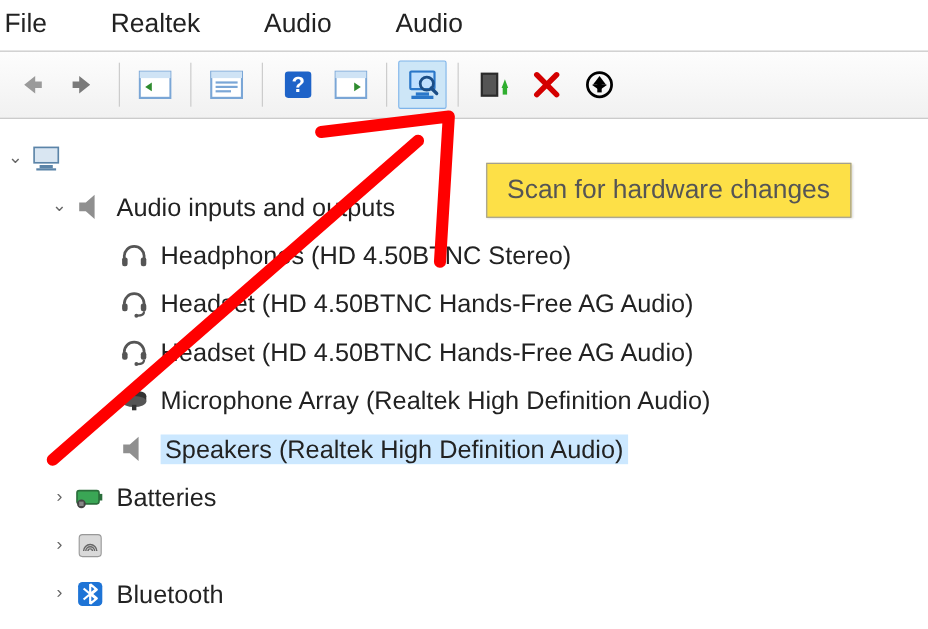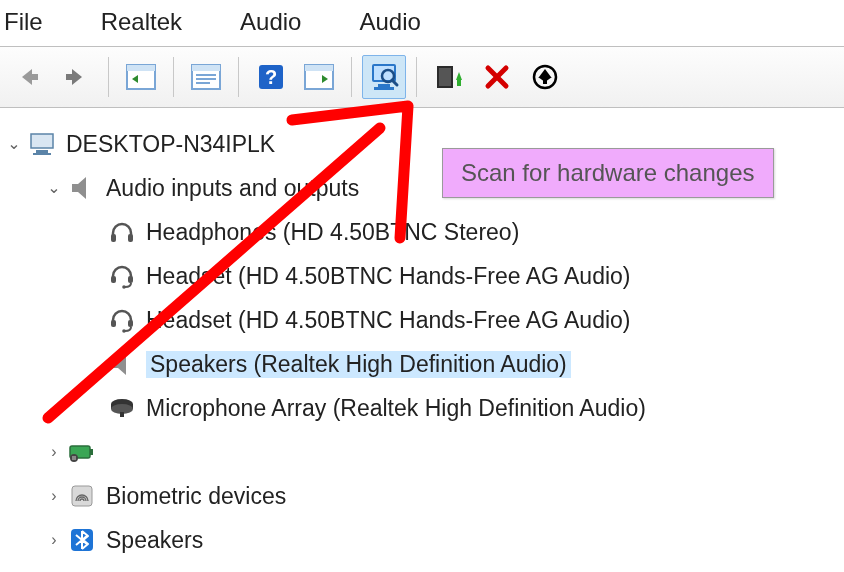--- a/index.html
+++ b/index.html
@@ -81,21 +81,21 @@
     flex-shrink: 0;
   }
   .row.sel .lbl {
     background: #cce8ff;
     padding: 2px 4px;
     border-radius: 0;
   }
   
   .tooltip {
     position: absolute;
-    background: #f0abfc;
+    background: #fde047;
     border: 1px solid #9a9a9a;
     padding: 10px 18px;
     font-size: 24px;
     color: #555;
     box-shadow: 1px 1px 2px rgba(0,0,0,0.15);
   }
   
   .overlay {
     position: absolute;
     left: 0; top: 0;
@@ -196,21 +196,20 @@
 
   <div class="row" style="padding-left:4px">
     <span class="exp">⌄</span>
     <span class="ico">
       <svg width="28" height="28" viewBox="0 0 28 28">
           <rect x="3" y="4" width="22" height="14" fill="#d9e6f2" stroke="#5b84a8" stroke-width="1.5"></rect>
           <rect x="8" y="20" width="12" height="3" fill="#5b84a8"></rect>
           <rect x="5" y="23" width="18" height="2" fill="#5b84a8"></rect>
         </svg>
     </span>
-    <span class="lbl">DESKTOP-N34IPLK</span>
   </div>
 
   <div class="row" style="padding-left:44px">
     <span class="exp">⌄</span>
     <span class="ico">
       <svg width="28" height="28" viewBox="0 0 28 28">
           <polygon points="4,10 10,10 18,3 18,25 10,18 4,18" fill="#8f8f8f"></polygon>
         </svg>
     </span>
     <span class="lbl">Audio inputs and outputs</span>
@@ -246,73 +245,73 @@
           <path d="M4 16 v-3 a9 9 0 0 1 18 0 v3" fill="none" stroke="#555" stroke-width="2.5"></path>
           <rect x="2" y="13" width="5" height="7" rx="2" fill="#555"></rect>
           <rect x="19" y="13" width="5" height="7" rx="2" fill="#555"></rect>
           <path d="M22 20 q0 4 -6 4" fill="none" stroke="#555" stroke-width="2"></path>
           <circle cx="15" cy="24" r="1.8" fill="#555"></circle>
         </svg>
     </span>
     <span class="lbl">Headset (HD 4.50BTNC Hands-Free AG Audio)</span>
   </div>
 
-  <div class="row sel" style="padding-left:104px">
-    <span class="ico">
-      <svg width="28" height="28" viewBox="0 0 28 28">
-          <polygon points="4,10 10,10 18,3 18,25 10,18 4,18" fill="#8f8f8f"></polygon>
-        </svg>
-    </span>
-    <span class="lbl">Speakers (Realtek High Definition Audio)</span>
-  </div>
-
   <div class="row" style="padding-left:104px">
     <span class="ico">
       <svg width="28" height="22" viewBox="0 0 28 22">
           <ellipse cx="14" cy="7" rx="11" ry="5" fill="#333"></ellipse>
           <rect x="3" y="7" width="22" height="5" fill="#333"></rect>
           <ellipse cx="14" cy="12" rx="11" ry="5" fill="#555"></ellipse>
           <rect x="12" y="15" width="4" height="5" fill="#333"></rect>
         </svg>
     </span>
     <span class="lbl">Microphone Array (Realtek High Definition Audio)</span>
   </div>
 
+  <div class="row sel" style="padding-left:104px">
+    <span class="ico">
+      <svg width="28" height="28" viewBox="0 0 28 28">
+          <polygon points="4,10 10,10 18,3 18,25 10,18 4,18" fill="#8f8f8f"></polygon>
+        </svg>
+    </span>
+    <span class="lbl">Speakers (Realtek High Definition Audio)</span>
+  </div>
+
   <div class="row" style="padding-left:44px">
     <span class="exp">›</span>
     <span class="ico">
       <svg width="28" height="24" viewBox="0 0 28 24">
           <rect x="2" y="6" width="20" height="12" rx="2" fill="#3aa655" stroke="#2a6e3b" stroke-width="1.5"></rect>
           <rect x="22" y="9" width="3" height="6" fill="#2a6e3b"></rect>
           <circle cx="6" cy="18" r="4" fill="#444"></circle>
           <rect x="4" y="16" width="4" height="4" fill="#888"></rect>
         </svg>
     </span>
+    <span class="lbl">Batteries</span>
   </div>
 
   <div class="row" style="padding-left:44px">
     <span class="exp">›</span>
     <span class="ico">
       <svg width="26" height="26" viewBox="0 0 26 26">
           <rect x="3" y="3" width="20" height="20" rx="3" fill="#d9d9d9" stroke="#999"></rect>
           <path d="M7 18 a6 6 0 0 1 12 0 M9 18 a4 4 0 0 1 8 0 M11 18 a2 2 0 0 1 4 0" fill="none" stroke="#666" stroke-width="1.3"></path>
         </svg>
     </span>
-    <span class="lbl">Biometric devices</span>
   </div>
 
   <div class="row" style="padding-left:44px">
     <span class="exp">›</span>
     <span class="ico">
       <svg width="26" height="26" viewBox="0 0 26 26">
           <rect x="2" y="2" width="22" height="22" rx="4" fill="#1e74d6"></rect>
           <path d="M13 4 L19 9 L13 14 L13 4 M13 22 L19 17 L13 12 L13 22 M7 8 L19 18 M7 18 L19 8" fill="none" stroke="#fff" stroke-width="2" stroke-linejoin="round"></path>
         </svg>
     </span>
-    <span class="lbl">Speakers</span>
+    <span class="lbl">Bluetooth</span>
   </div>
 
 </div>
 
 <div class="tooltip" style="left:442px; top:148px">
   <span>Scan for hardware changes</span>
 </div>
 
 <svg class="overlay" width="844" height="572">
   <line x1="48" y1="418" x2="380" y2="128" stroke="#ff0000" stroke-width="11" stroke-linecap="round"></line>

